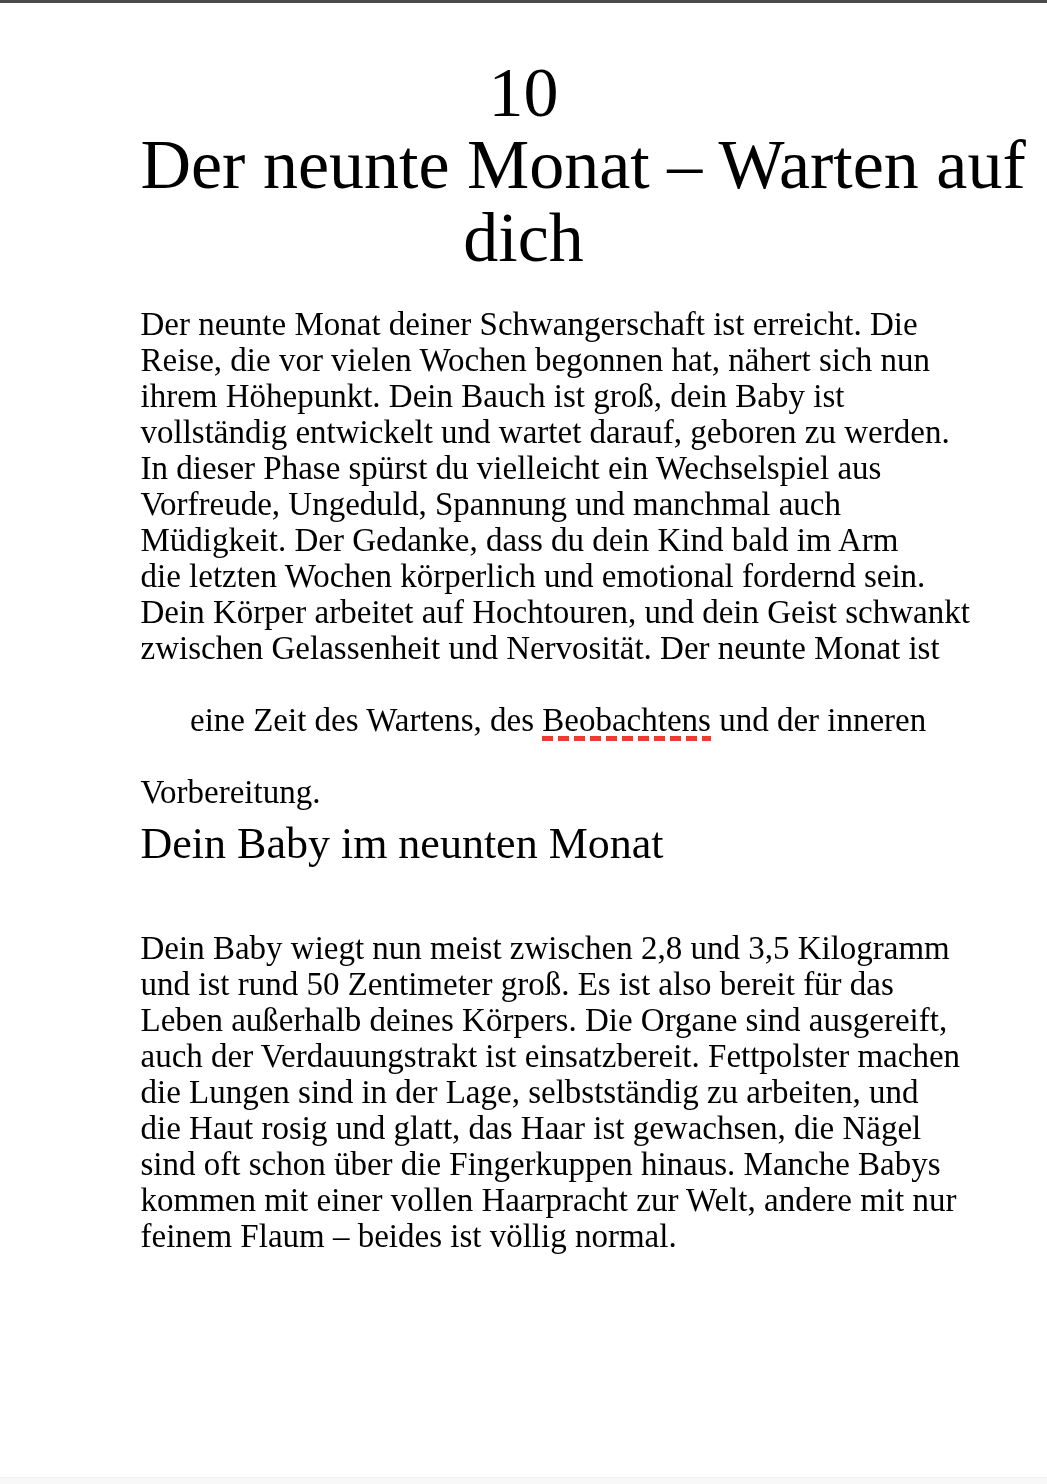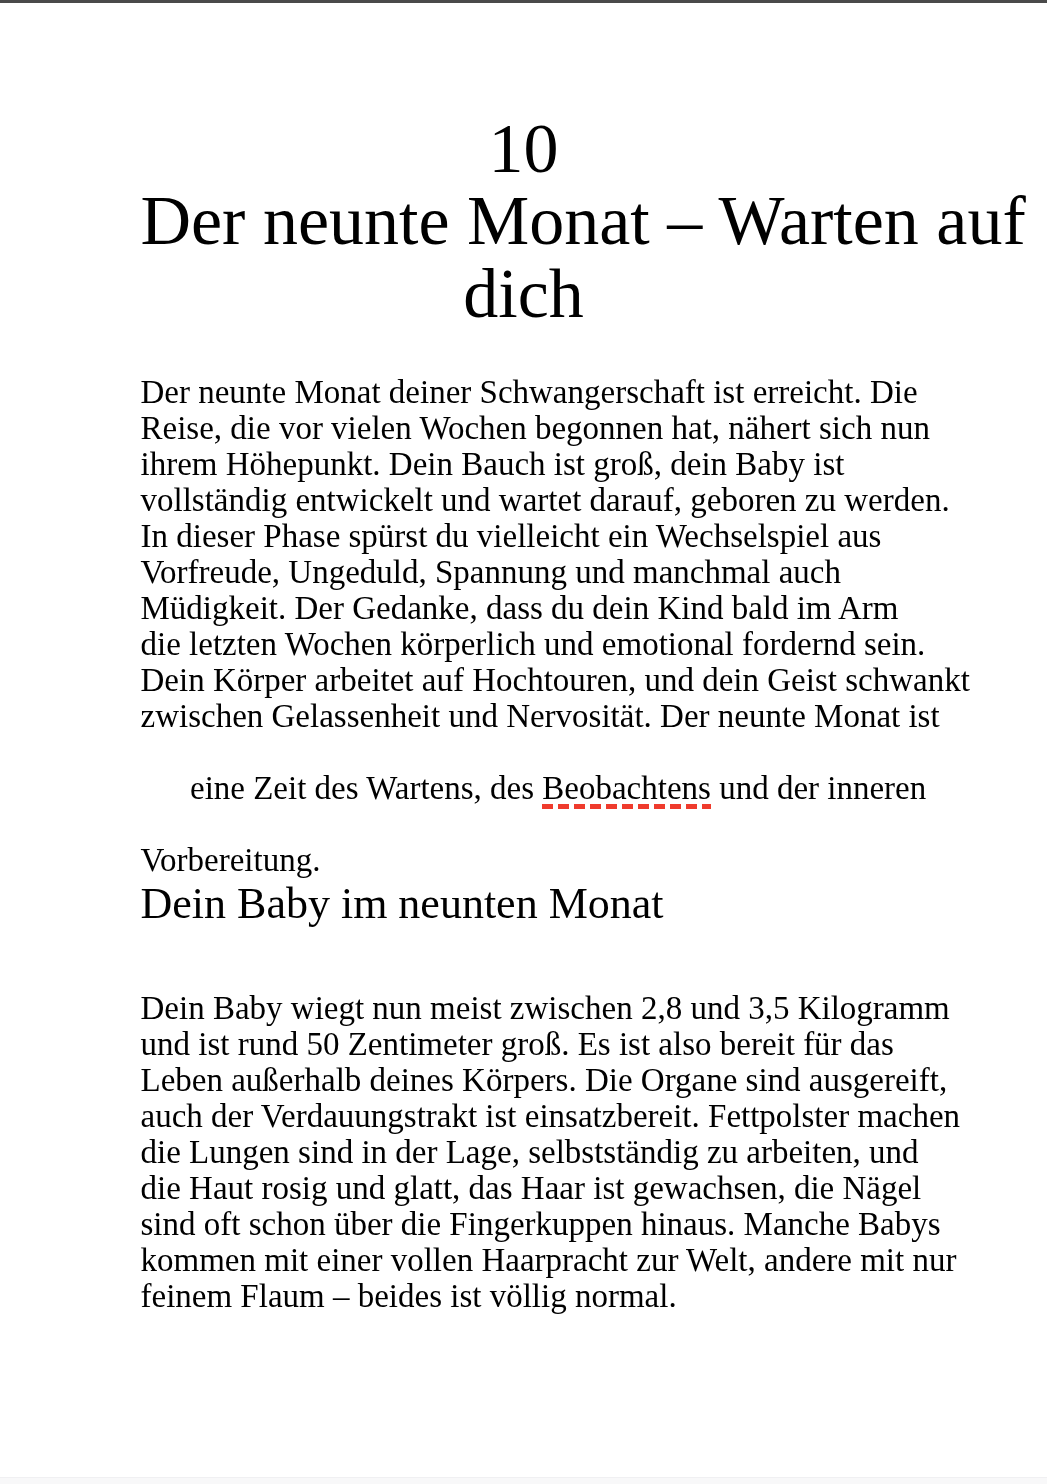--- a/index.html
+++ b/index.html
@@ -26,47 +26,47 @@
     position: absolute;
     bottom: 0; left: 0;
     width: 100%;
     height: 6px;
     background: #f8f8f9;
     border-top: 1px solid #f0f0f2;
   }
   .page-content {
     width: 766px;
     margin: 0 auto;
-    padding-top: 114px;
+    padding-top: 58px;
   }
   .chapter-number {
     font-size: 70px;
     line-height: 70px;
     text-align: center;
   }
   .chapter-title {
     text-align: center;
   }
   .chapter-title .title-line {
     font-size: 70px;
     line-height: 73px;
     white-space: pre;
   }
   .intro {
-    margin-top: 44px;
+    margin-top: 32px;
   }
   .body-line {
     font-size: 33px;
     line-height: 36px;
     white-space: pre;
   }
   .section-heading {
     font-size: 44px;
     line-height: 52px;
-    margin-top: 0;
+    margin-top: 8px;
     white-space: pre;
   }
   .section-para {
     margin-top: 60px;
   }
   .spell-flag {
     text-decoration-thickness: 2px;
     text-underline-offset: 2px;
     padding-bottom: 3px;
     background-image: repeating-linear-gradient(to right, #ef3b2d 0 11px, transparent 11px 16px);

